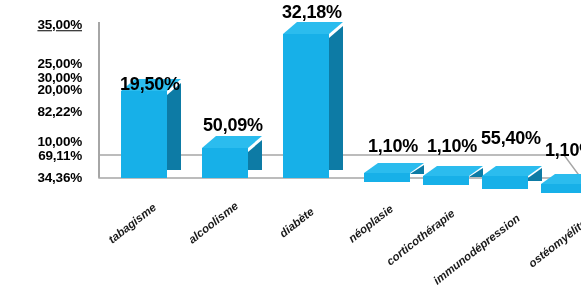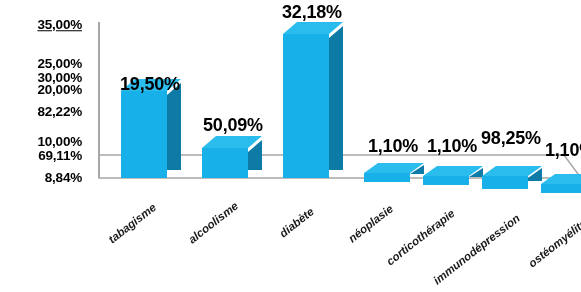--- a/index.html
+++ b/index.html
@@ -120,21 +120,21 @@
 <div id="chart-root">
 
   <div id="y-axis-labels">
     <div class="y-tick" style="top:25px;text-decoration:underline;">35,00%</div>
     <div class="y-tick" style="top:46px;margin-top:32px;">30,00%</div>
     <div class="y-tick" style="top:64px;">25,00%</div>
     <div class="y-tick" style="top:90px;text-align:right;">20,00%</div>
     <div class="y-tick" style="top:112px;">82,22%</div>
     <div class="y-tick" style="top:142px;">10,00%</div>
     <div class="y-tick" style="top:156px;">69,11%</div>
-    <div class="y-tick" style="top:178px;">8,84%</div>
+    <div class="y-tick" style="top:178px;">34,36%</div>
   </div>
 
   <div id="plot-area">
 
     <svg id="floor-svg" viewBox="0 0 495 292">
 
       <polygon points="13,155 478,155 495,178 13,178" fill="#ffffff" stroke="#a6a6a6" stroke-width="1.4"></polygon>
 
       <line x1="13" y1="155" x2="13" y2="178" stroke="#a6a6a6" stroke-width="1.4"></line>
     </svg>
@@ -174,21 +174,21 @@
       <div class="bar-side" style="left:46px; bottom:8px; width:14px; height:9px; clip-path: polygon(0 9px, 100% 0, 100% 100%, 0 100%);"></div>
       <div class="bar-top" style="left:0px; bottom:9px; width:60px; height:10px; clip-path: polygon(0 100%, 46px 100%, 60px 0, 14px 0);"></div>
     </div>
     <div class="bar-label" style="left:326px; top:136px; width:80px;">1,10%</div>
 
     <div class="bar3d" style="left:396px; bottom:103px;">
       <div class="bar-front" style="width:46px; height:13px;"></div>
       <div class="bar-side" style="left:46px; bottom:8px; width:14px; height:13px; clip-path: polygon(0 10px, 100% 0, 100% 100%, 0 100%);"></div>
       <div class="bar-top" style="left:0px; bottom:13px; width:60px; height:10px; clip-path: polygon(0 100%, 46px 100%, 60px 0, 14px 0);"></div>
     </div>
-    <div class="bar-label" style="left:385px; top:128px; width:80px;">98,25%</div>
+    <div class="bar-label" style="left:385px; top:128px; width:80px;">55,40%</div>
 
     <div class="bar3d" style="left:455px; bottom:99px;">
       <div class="bar-front" style="width:46px; height:9px;"></div>
 
       <div class="bar-top" style="left:0px; bottom:9px; width:60px; height:10px; clip-path: polygon(0 100%, 46px 100%, 60px 0, 14px 0);"></div>
     </div>
     <div class="bar-label" style="left:444px; top:140px; width:80px;">1,10%</div>
 
     <div class="cat-label" style="left:20px;  top:236px;">tabagisme</div>
     <div class="cat-label" style="left:100px; top:236px;">alcoolisme</div>

